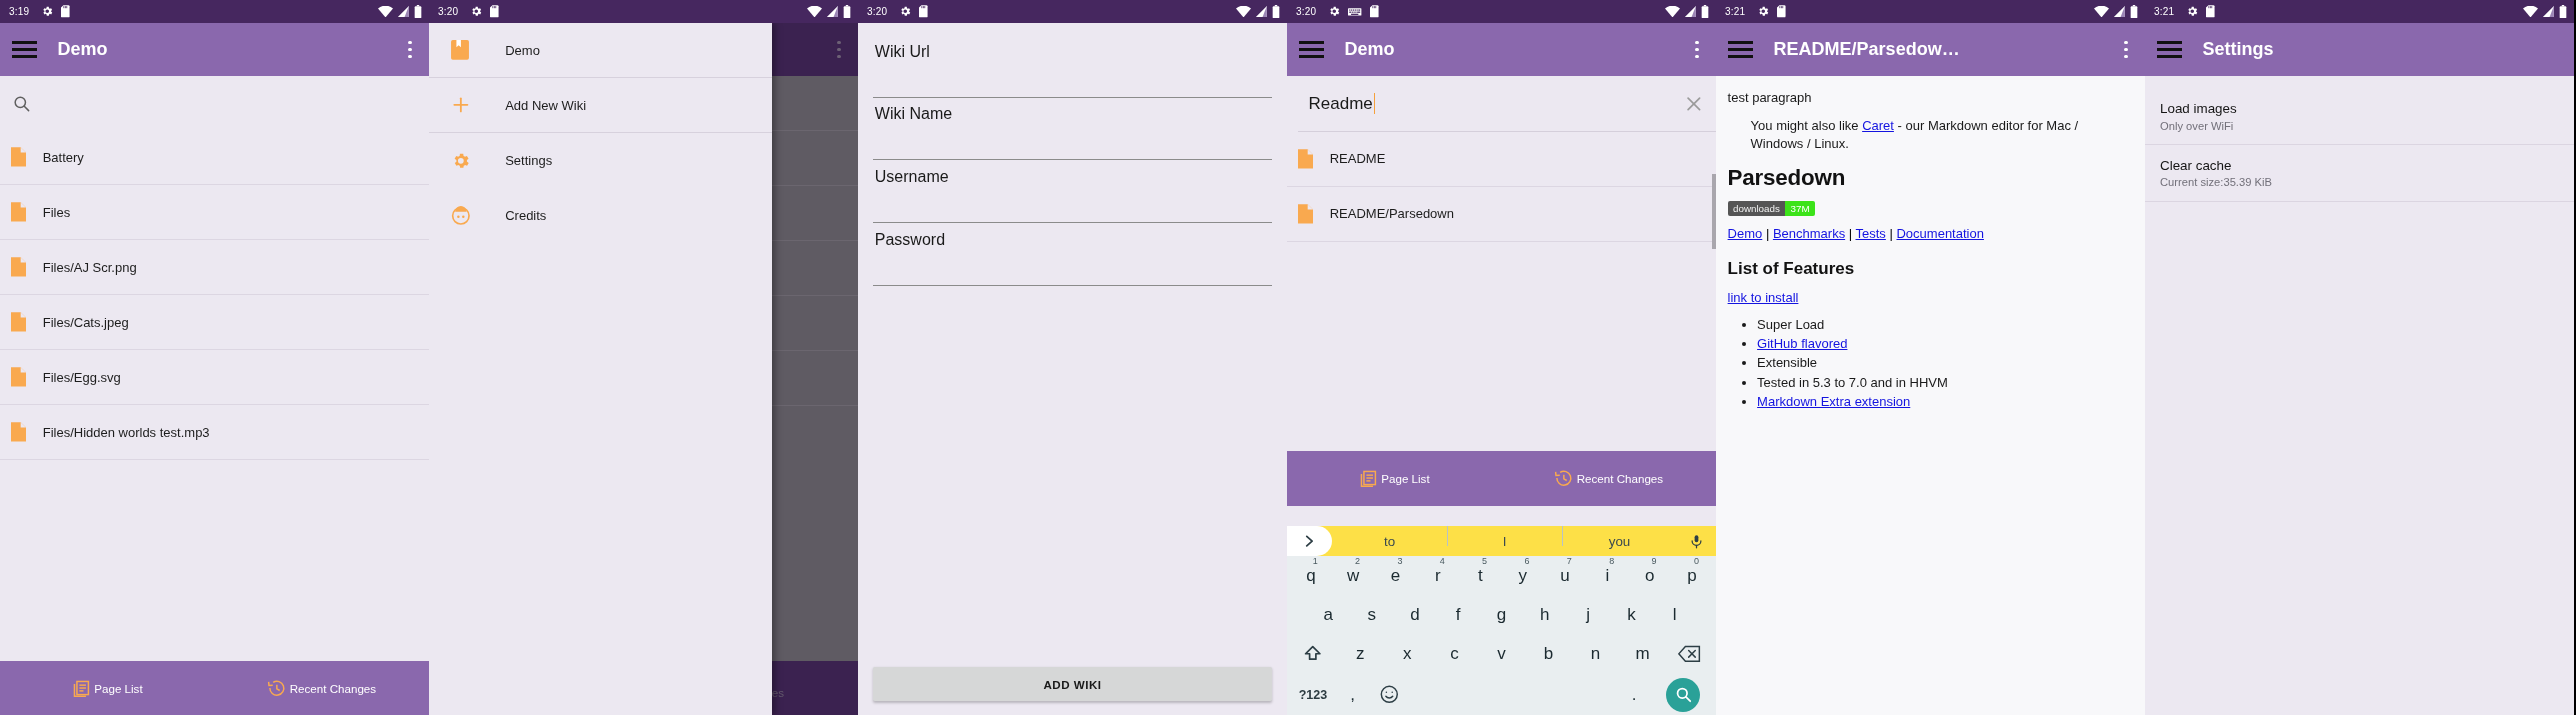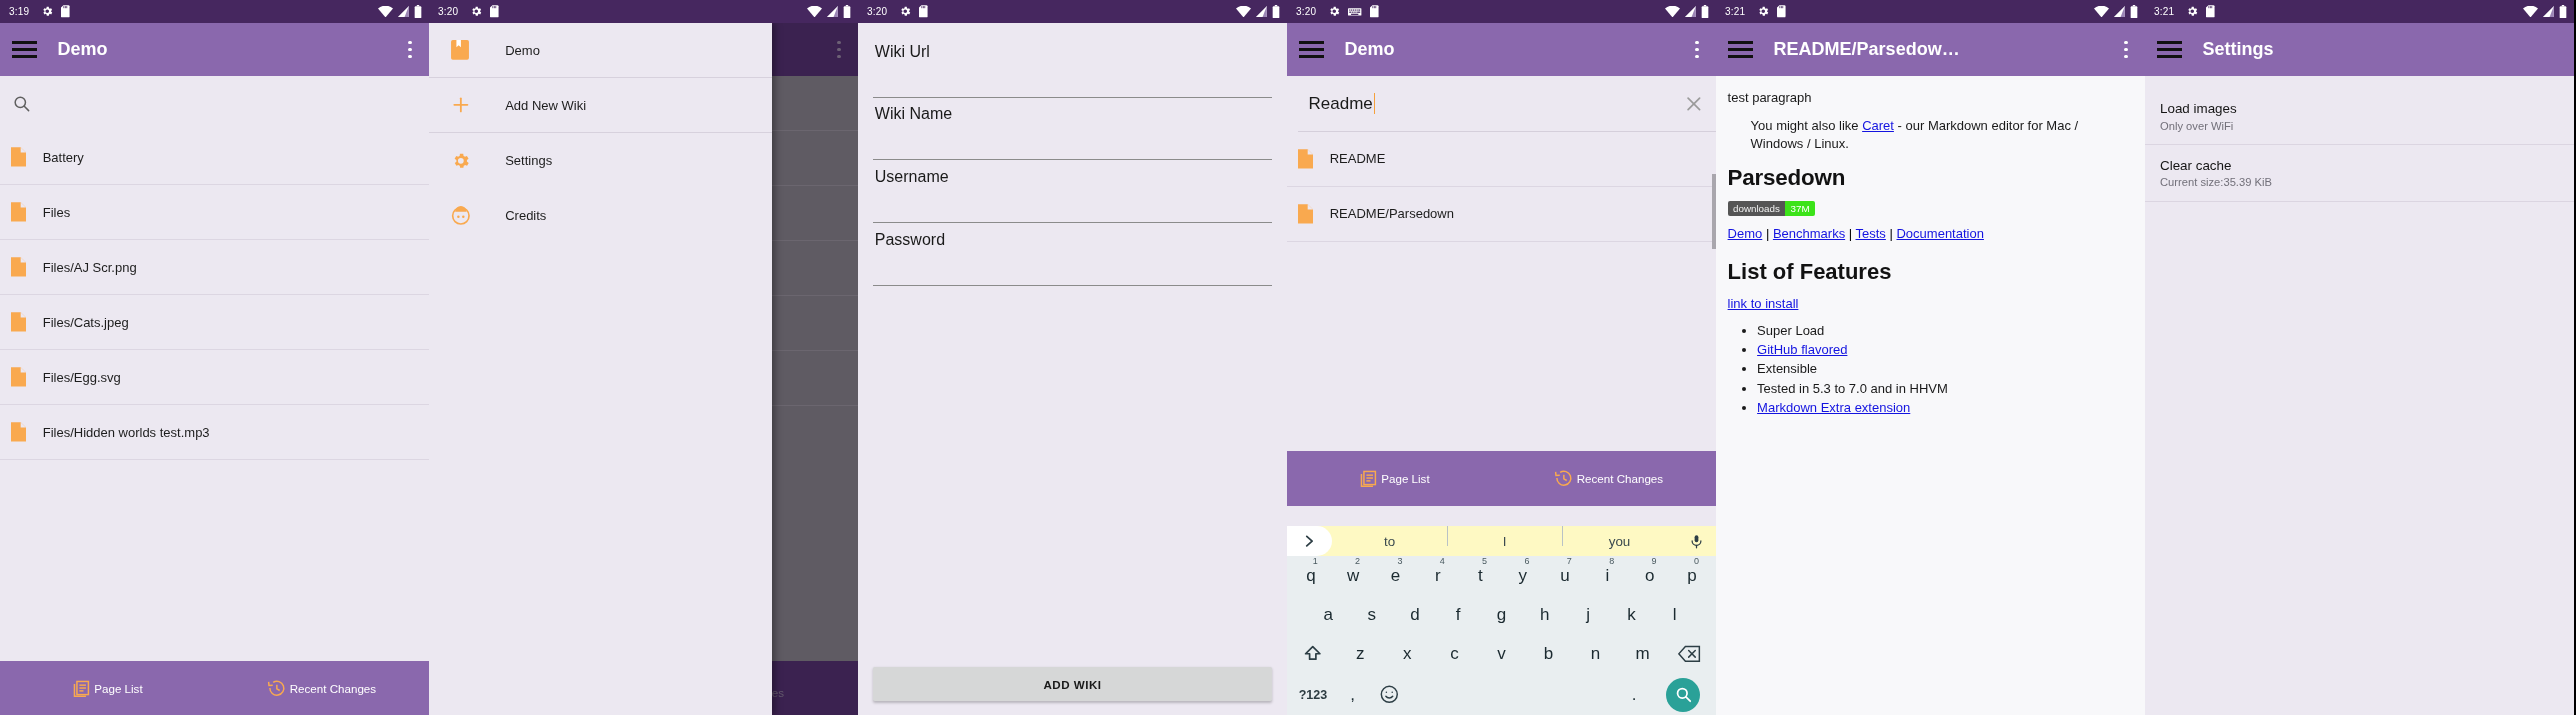--- a/index.html
+++ b/index.html
@@ -102,21 +102,21 @@
   
   .searchfield { height:55px; display:flex; align-items:center; padding:0 12.5px 0 21.5px; background:#ece8f1; }
   .searchtext { font-size:17px; color:#1a1a1a; position:relative; }
   .caret { display:inline-block; width:1.8px; height:20.6px; background:#f5a03c; vertical-align:-3.6px; margin-left:0.9px; }
   .clearx { margin-left:auto; width:19.7px; height:19.7px; cursor:pointer; }
   .result-sep { height:0.9px; background:#d5cfdb; margin-left:10.7px; }
   .scrollthumb { position:absolute; right:0; width:3.6px; background:#a9a6ad; z-index:6; }
 
   
   .kb { position:absolute; left:0; right:0; bottom:0; background:#e9eef0; z-index:28; }
-  .kb-sugg { height:30px; display:flex; align-items:center; position:relative; background:#fef9c3; }
+  .kb-sugg { height:30px; display:flex; align-items:center; position:relative; background:#fde047; }
   .kb-expand {
     width:45px; height:30px; background:#fff; border-radius:0 19.7px 19.7px 0;
     display:flex; align-items:center; justify-content:center; cursor:pointer;
   }
   .kb-sugg .sugg { flex:1; text-align:center; font-size:13.4px; color:#3b4a4f; position:relative; cursor:pointer; }
   .kb-sugg .sugg + .sugg::before { content:""; position:absolute; left:0; top:-7.2px; height:19.7px; width:0.9px; background:#b9c2c6; }
   .kb-mic { width:39px; display:flex; align-items:center; justify-content:center; cursor:pointer; }
   .kb-row { display:flex; height:39px; align-items:center; justify-content:space-around; padding:0 2.7px; }
   .key { flex:1; text-align:center; font-size:17px; color:#1b2a30; position:relative; cursor:pointer; }
   .key .num { position:absolute; top:-9.8px; left:50%; margin-left:1.8px; font-size:9px; color:#4a5a60; }
@@ -126,21 +126,21 @@
   .key.space { flex:4.4; }
   .key.space .bar { height:21.5px; background:#c7cfd2; border-radius:3.6px; margin:0 5.4px; }
   .key.enter { flex:1.3; display:flex; align-items:center; justify-content:center; }
   .enter-circle { width:34px; height:34px; border-radius:50%; background:#2aa198; display:flex; align-items:center; justify-content:center; }
 
   
   .md { padding:12.5px 11.6px 0 11.6px; background:#f8f8fa; position:absolute; top:76px; left:0; right:0; bottom:0; overflow:hidden; }
   .md p { font-size:13px; color:#1a1a1a; line-height:1.35; }
   .md blockquote { margin:10.7px 0 0 23px; font-size:13px; color:#1a1a1a; line-height:1.42; }
   .md h1 { font-size:22.4px; font-weight:700; color:#121212; margin-top:11.6px; letter-spacing:-0.2px; }
-  .md h2 { font-size:22px; font-weight:700; color:#121212; margin-top:15px; }
+  .md h2 { font-size:17px; font-weight:700; color:#121212; margin-top:15px; }
   .md a { color:#1414e0; text-decoration:underline; }
   .badge { display:inline-flex; height:15px; margin-top:9.8px; font-size:9.8px; border-radius:2px; overflow:hidden; }
   .badge .bl { background:#555; color:#f2f2f2; padding:0 5.4px; display:flex; align-items:center; }
   .badge .br { background:#3ce319; color:#fff; padding:0 5.4px; display:flex; align-items:center; }
   .md .links { margin-top:9px; font-size:13px; line-height:1.45; }
   .md ul { margin:9.8px 0 0 29.5px; }
   .md li { font-size:13px; color:#1a1a1a; line-height:1.47; }
   .md .install { margin-top:11.6px; font-size:13px; }
 
   

